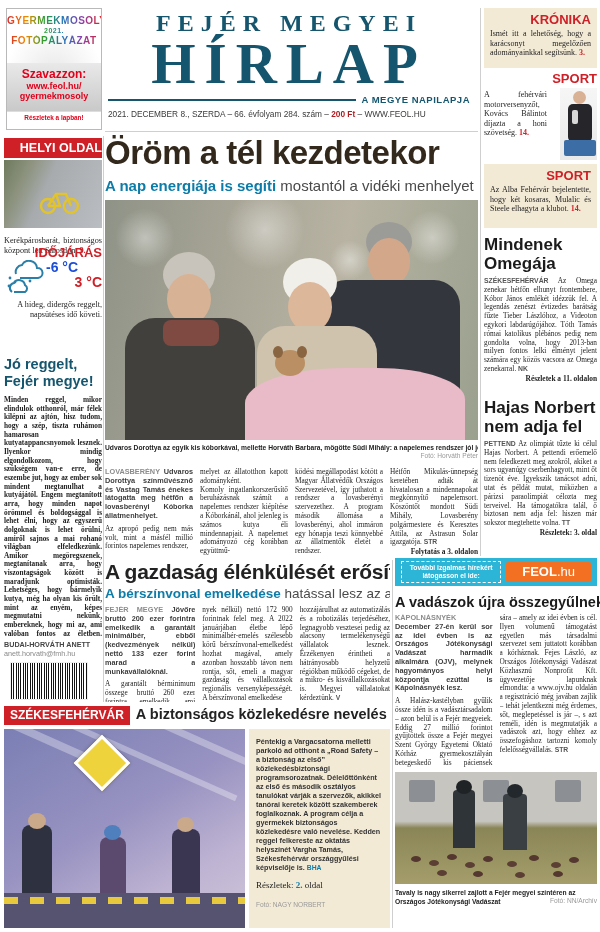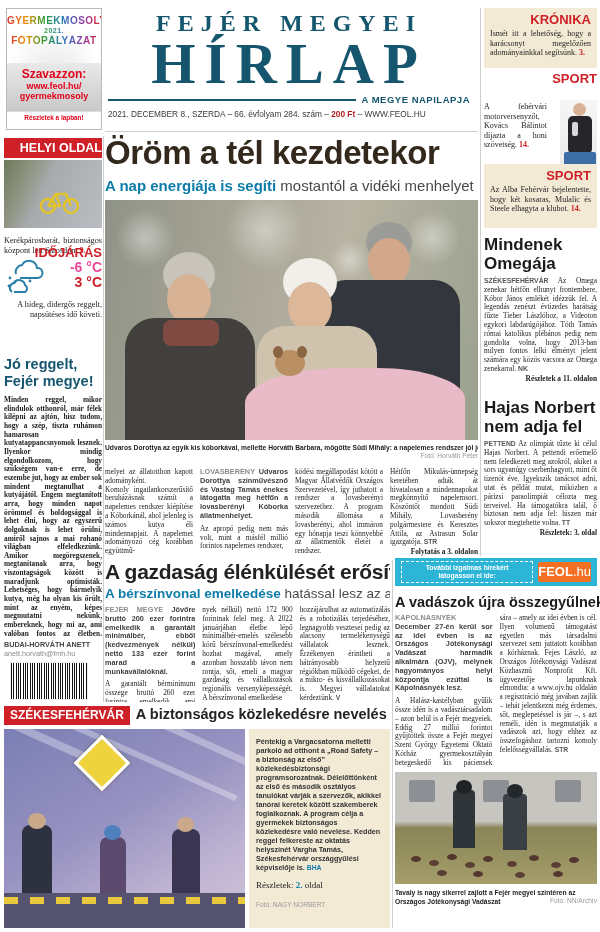--- a/index.html
+++ b/index.html
@@ -38,21 +38,21 @@
 
   .railbox{background:var(--beige);padding:5px 6px}
   .rail-title{font:700 13px/14px "Liberation Sans",sans-serif;color:var(--accent_red);text-align:right}
   .rail-text{font:400 8px/9.6px "Liberation Serif",serif;text-align:justify;margin-top:2px}
   .pgnum{color:var(--accent_red);font-weight:700}
 
   
   .localbox{background:var(--accent_red);color:#fff;font:700 12.5px/20px "Liberation Sans",sans-serif;text-align:right}
   .smallcap{font:400 8.2px/9.8px "Liberation Serif",serif;text-align:justify}
   .wx-title{font:700 13px/14px "Liberation Sans",sans-serif;color:var(--accent_red);text-align:right}
-  .wx-low{font:700 14px/15px "Liberation Sans",sans-serif;color:#ec4899;text-align:right}
+  .wx-low{font:700 14px/15px "Liberation Sans",sans-serif;color:#1d4ed8;}
   .wx-high{font:700 14px/15px "Liberation Sans",sans-serif;color:var(--accent_red);text-align:right}
   .wx-text{font:400 8.2px/9.6px "Liberation Serif",serif;text-align:right}
   .namebox{background:var(--beige);padding:3px 5px}
   .namebox .pre-t{font:400 7px/8px "Liberation Sans",sans-serif;color:#777}
   .namebox .nm{font:700 11px/12px "Liberation Sans",sans-serif;color:var(--accent_red)}
   .namebox .post-t{font:400 6.3px/7.5px "Liberation Sans",sans-serif;color:#777}
   .greet-title{font:700 14.5px/16.5px "Liberation Sans",sans-serif;color:var(--masthead_teal)}
   .greet-body{font:600 7.3px/8.65px "Liberation Serif",serif;text-align:justify;color:#222}
   .byline{font:700 7.2px/9px "Liberation Sans",sans-serif;color:#444}
   .email{font:400 7.2px/9px "Liberation Sans",sans-serif;color:#888}
@@ -75,21 +75,21 @@
   .h2{font:700 21px/23px "Liberation Sans",sans-serif;color:#222;letter-spacing:-.3px}
   .h-sub2{font:400 13.5px/16px "Liberation Sans",sans-serif;color:#4a4a4a}
   .h-sub2 b{color:var(--subhead_teal)}
 
   
   .h3{font:700 17px/18.5px "Liberation Sans",sans-serif;color:#1b1b1b}
   .h4{font:700 14.5px/16px "Liberation Sans",sans-serif;color:#1b1b1b;white-space:nowrap}
 
   .feol{background:var(--feol_teal);display:flex;align-items:center;gap:5px;padding:4px 6px}
   .feol .msg{flex:1;border:1px dashed #fff;text-align:center;font:700 6.8px/8px "Liberation Sans",sans-serif;color:#fff;padding:2px 1px}
-  .feol .logo{background:var(--feol_orange);color:#fff;font:700 13px/18px "Liberation Sans",sans-serif;padding:1px 0;border-radius:2px;white-space:nowrap}
+  .feol .logo{background:var(--feol_orange);color:#fff;font:700 13px/18px "Liberation Sans",sans-serif;padding:1px 16px;border-radius:2px;white-space:nowrap}
   .feol .logo .tld{font-weight:400}
 
   
   .szf-tag{background:var(--accent_red);color:#fff;font:700 12px/19px "Liberation Sans",sans-serif;padding:0 6px;display:inline-block}
   .szf-head{font:700 14.5px/19px "Liberation Sans",sans-serif;color:#222;margin-left:6px}
   .safetext{background:var(--beige);padding:8px 7px}
   .safebody{font:700 7.2px/9px "Liberation Sans",sans-serif;color:#333;text-align:left}
   .safemore{font:400 9px/11px "Liberation Serif",serif;color:#222;margin-top:8px}
   .safemore .num{color:var(--subhead_teal);font-weight:700}
   .safecredit{font:400 6.6px/8px "Liberation Sans",sans-serif;color:#999;margin-top:10px}
@@ -137,21 +137,21 @@
     <div class="dateline"><span>2021. DECEMBER 8., SZERDA – 66. évfolyam 284. szám – </span><span class="price">200 Ft</span><span> – WWW.FEOL.HU</span></div>
   </div>
 
   <div class="abs railbox" style="left:484px;top:8px;width:113px;height:60px">
     <div class="rail-title">KRÓNIKA</div>
     <div class="rail-text"><span>Ismét itt a lehetőség, hogy a karácsonyt megelőzően adományainkkal segítsünk. </span><span class="pgnum">3.</span></div>
   </div>
 
   <div class="abs" style="left:484px;top:72px;width:113px;height:88px">
     <div class="rail-title">SPORT</div>
-    <div style="display:flex;gap:13px;margin-top:14px">
+    <div style="display:flex;gap:13px;margin-top:2px">
       <div class="rail-text" style="width:68px"><span>A fehérvári motorversenyzőt, Kovács Bálintot díjazta a honi szövetség. </span><span class="pgnum">14.</span></div>
       <div class="photo racerphoto" style="position:relative;width:40px;height:72px">
         <div class="ph rnd" style="left:13px;top:3px;width:13px;height:13px;background:#d9b295"></div>
         <div class="ph" style="left:8px;top:16px;width:24px;height:38px;background:#26262a;border-radius:5px"></div>
         <div class="ph" style="left:12px;top:22px;width:6px;height:14px;background:#d8d8d8;border-radius:2px"></div>
         <div class="ph" style="left:4px;top:52px;width:32px;height:16px;background:#3c6ea5;border-radius:2px"></div>
       </div>
     </div>
   </div>
 
@@ -234,26 +234,26 @@
     <div class="ph" style="left:140px;top:168px;width:220px;height:78px;background:#e9bac8;border-radius:45% 40% 0 0"></div>
     <div class="ph rnd" style="left:170px;top:150px;width:30px;height:26px;background:#b98f63"></div>
     <div class="ph rnd" style="left:168px;top:146px;width:10px;height:12px;background:#8a6542"></div>
     <div class="ph rnd" style="left:192px;top:146px;width:10px;height:12px;background:#8a6542"></div>
   </div>
 
   <div class="abs caption nowrap" style="left:105px;top:443px;width:373px">Udvaros Dorottya az egyik kis kóborkával, mellette Horváth Barbara, mögötte Südi Mihály: a napelemes rendszer jól jött a menhelynek</div>
   <div class="abs credit" style="left:105px;top:452px;width:373px">Fotó: Horváth Péter</div>
 
   <div class="abs cols" style="left:105px;top:468px;width:373px;height:88px">
+    <div class="col">
+      <p class="leadp"><span class="tagc">LOVASBERÉNY</span><span> Udvaros Dorottya színművésznő és Vastag Tamás énekes látogatta meg hétfőn a lovasberényi Kóborka állatmenhelyet.</span></p>
+      <p class="body7" style="margin-top:4px">Az apropó pedig nem más volt, mint a másfél millió forintos napelemes rendszer,</p>
+    </div>
     <div class="col body7 pre">melyet az állatotthon kapott adományként.
 Komoly ingatlankorszerűsítő beruházásnak számít a napelemes rendszer kiépítése a Kóborkánál, ahol jelenleg is számos kutya éli mindennapjait. A napelemet adományozó cég korábban együttmű-</div>
-    <div class="col">
-      <p class="leadp"><span class="tagc">LOVASBERÉNY</span><span> Udvaros Dorottya színművésznő és Vastag Tamás énekes látogatta meg hétfőn a lovasberényi Kóborka állatmenhelyet.</span></p>
-      <p class="body7" style="margin-top:4px">Az apropó pedig nem más volt, mint a másfél millió forintos napelemes rendszer,</p>
-    </div>
     <div class="col body7">ködési megállapodást kötött a Magyar Állatvédők Országos Szervezetével, így juthatott a rendszer a lovasberényi szervezethez. A program második állomása a lovasberényi, ahol immáron egy hónapja teszi könnyebbé az állatmentők életét a rendszer.</div>
     <div class="col">
       <p class="body7"><span>Hétfőn Mikulás-ünnepség keretében adták át hivatalosan a mindennapokat megkönnyítő napelemsort. Köszöntőt mondott Südi Mihály, Lovasberény polgármestere és Keresztes Attila, az Astrasun Solar igazgatója. </span><span class="sig">STR</span></p>
       <p class="more">Folytatás a 3. oldalon</p>
     </div>
   </div>
 
   <div class="abs h2 nowrap" style="left:105px;top:560px;width:285px">A gazdaság élénkülését erősíti</div>
   <div class="abs h-sub2 nowrap" style="left:105px;top:586px;width:285px"><b>A bérszínvonal emelkedése</b><span> hatással lesz az automatizálásra</span></div>
 

